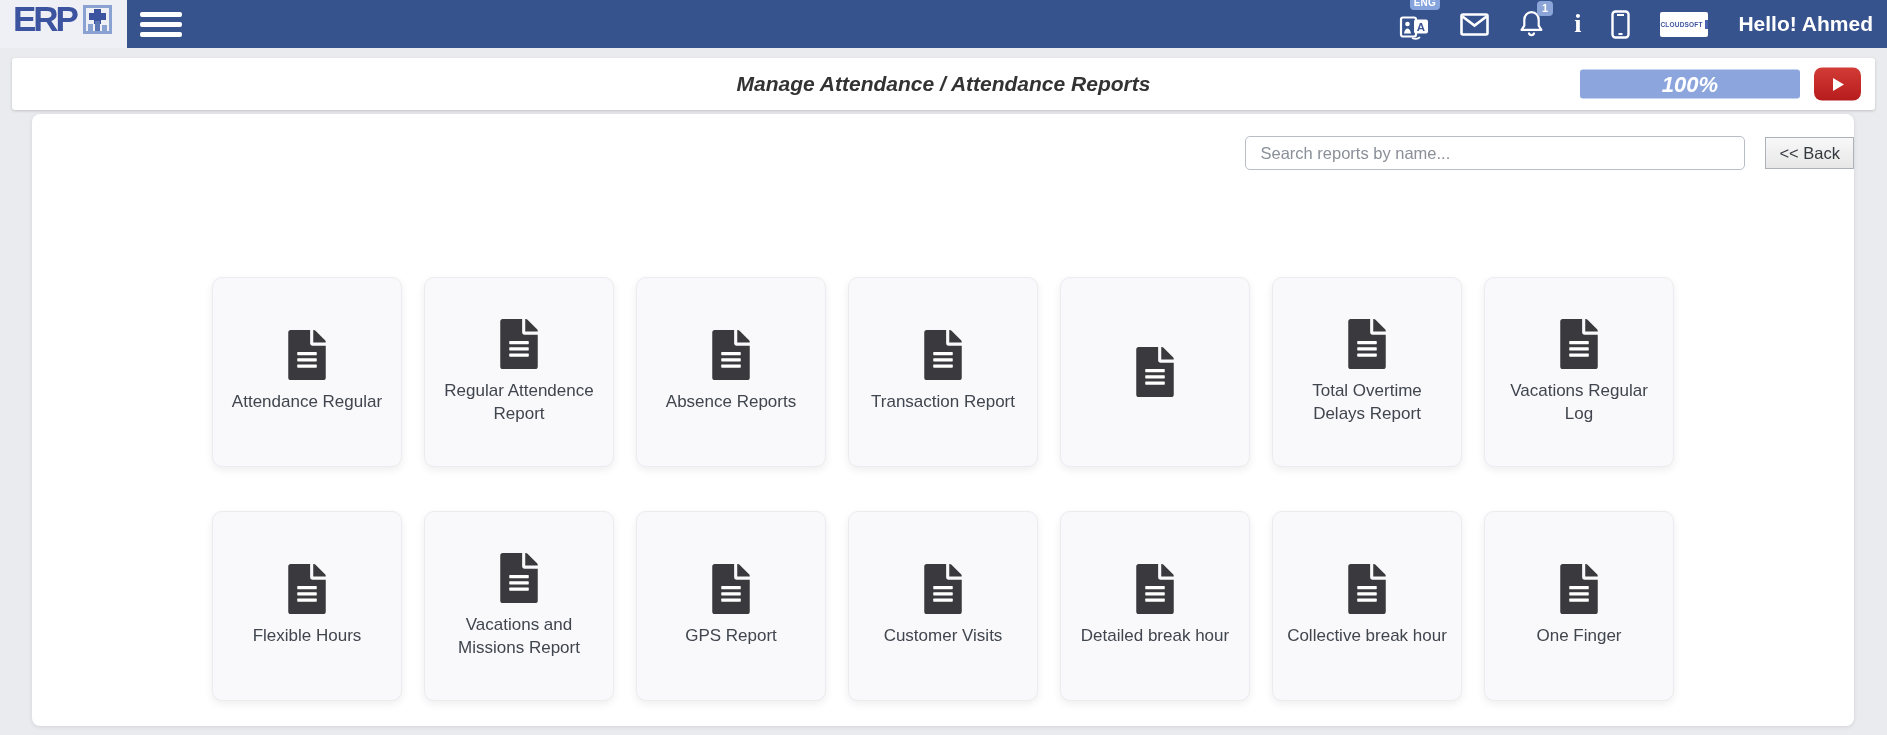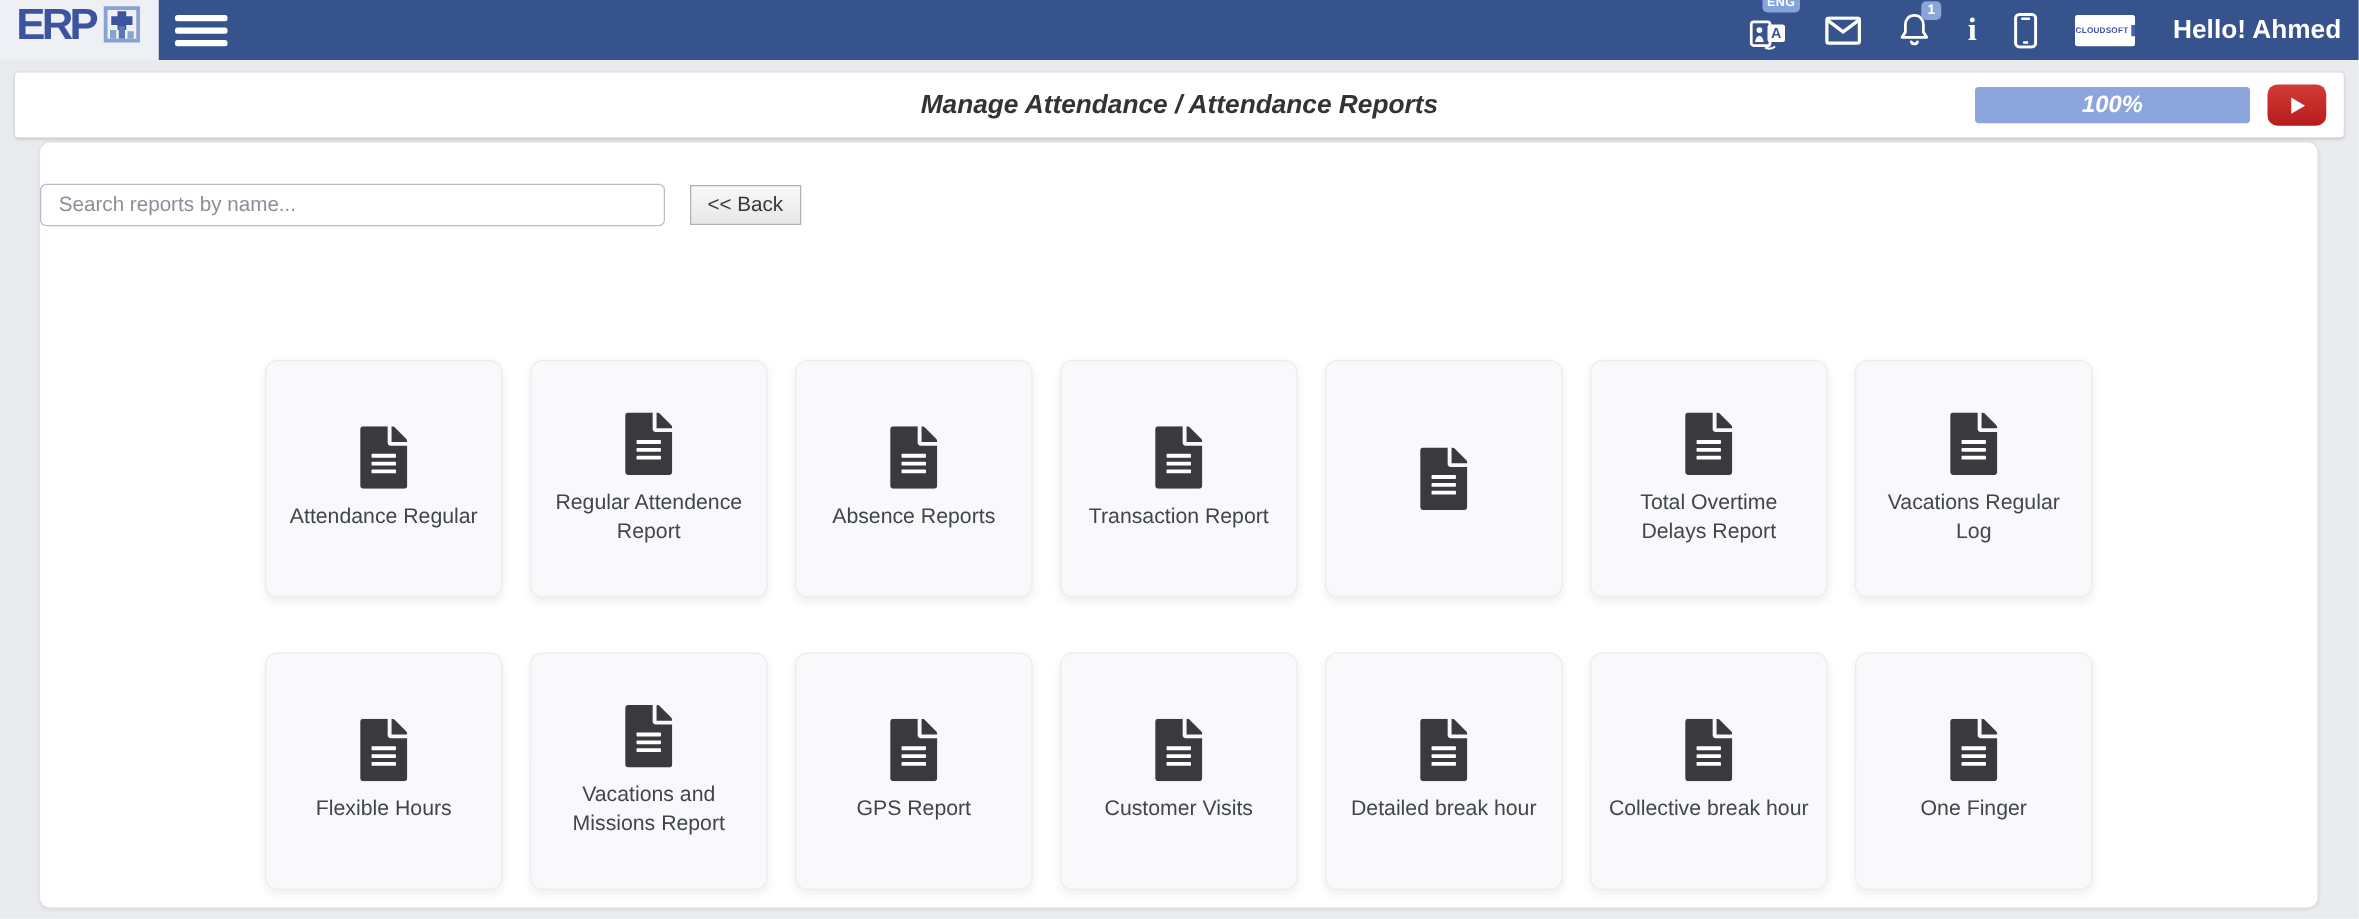--- a/index.html
+++ b/index.html
@@ -64,34 +64,34 @@
     text-align:center; font-size:21px; font-weight:bold; color:#333;
   }
   .title-controls {
     position:absolute; right:14px; top:50%; transform:translateY(-50%);
     display:flex; align-items:center; gap:14px;
   }
   .progress {
     width:220px; height:29px; background:#8ca6dd; border-radius:3px;
     display:flex; align-items:center; justify-content:center;
   }
-  .progress span { color:#fff; font-size:19px; font-weight:bold;text-align:right; }
+  .progress span { color:#fff; font-size:22px; font-weight:bold;text-align:right; }
   .play-btn {
     width:47px; height:33px; border:none; border-radius:8px; cursor:pointer;
     background:linear-gradient(#d23b36,#b71c1c);
     display:flex; align-items:center; justify-content:center;
   }
 
   
   .content-panel {
     position:absolute; left:32px; right:33px; top:114px; height:612px;
     background:#fff; border-radius:8px; box-shadow:0 1px 4px rgba(0,0,0,.10);
   }
   .search-row {
-    display:flex; justify-content:flex-start; align-items:center; gap:20px; padding-top:33px;
+    display:flex; justify-content:flex-end; align-items:center; gap:20px; padding-top:22px;
   }
   .search-input {
     width:500px; height:34px; border:1px solid #b9bec6; border-radius:5px;
     padding:0 14px; font-size:16.5px; color:#2f2f2f; outline:none;
     font-family:"Liberation Sans", sans-serif;
   }
   .search-input::placeholder { color:#8a8f98; }
   .back-btn {
     height:32px; padding:0 13px; font-size:16.5px; color:#34383f; cursor:pointer;
     background:linear-gradient(#f8f8f8,#e7e7e7); border:1px solid #adb2ba; border-radius:0;

